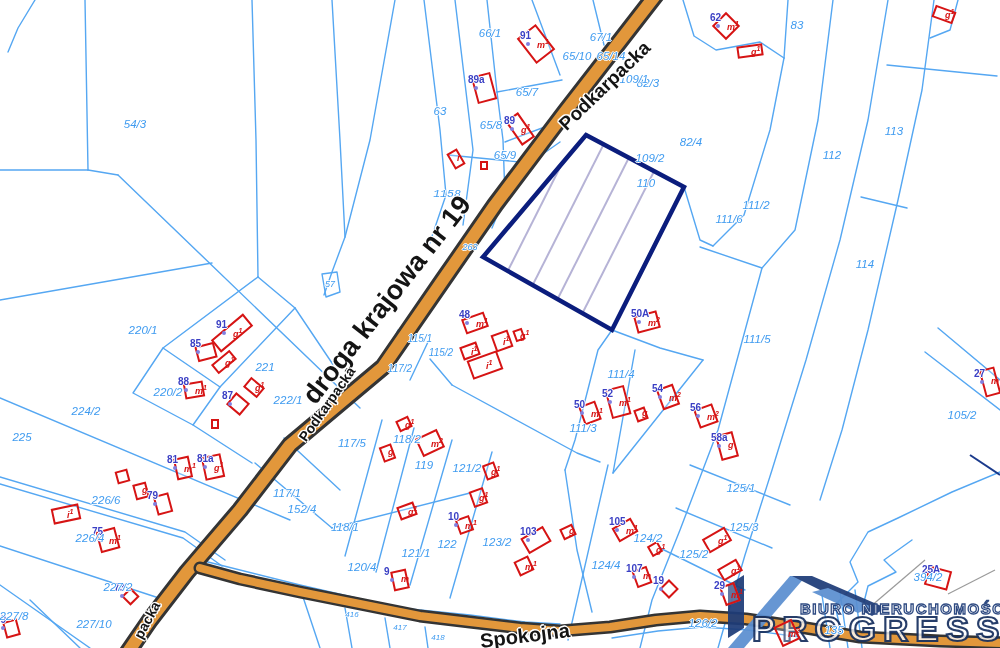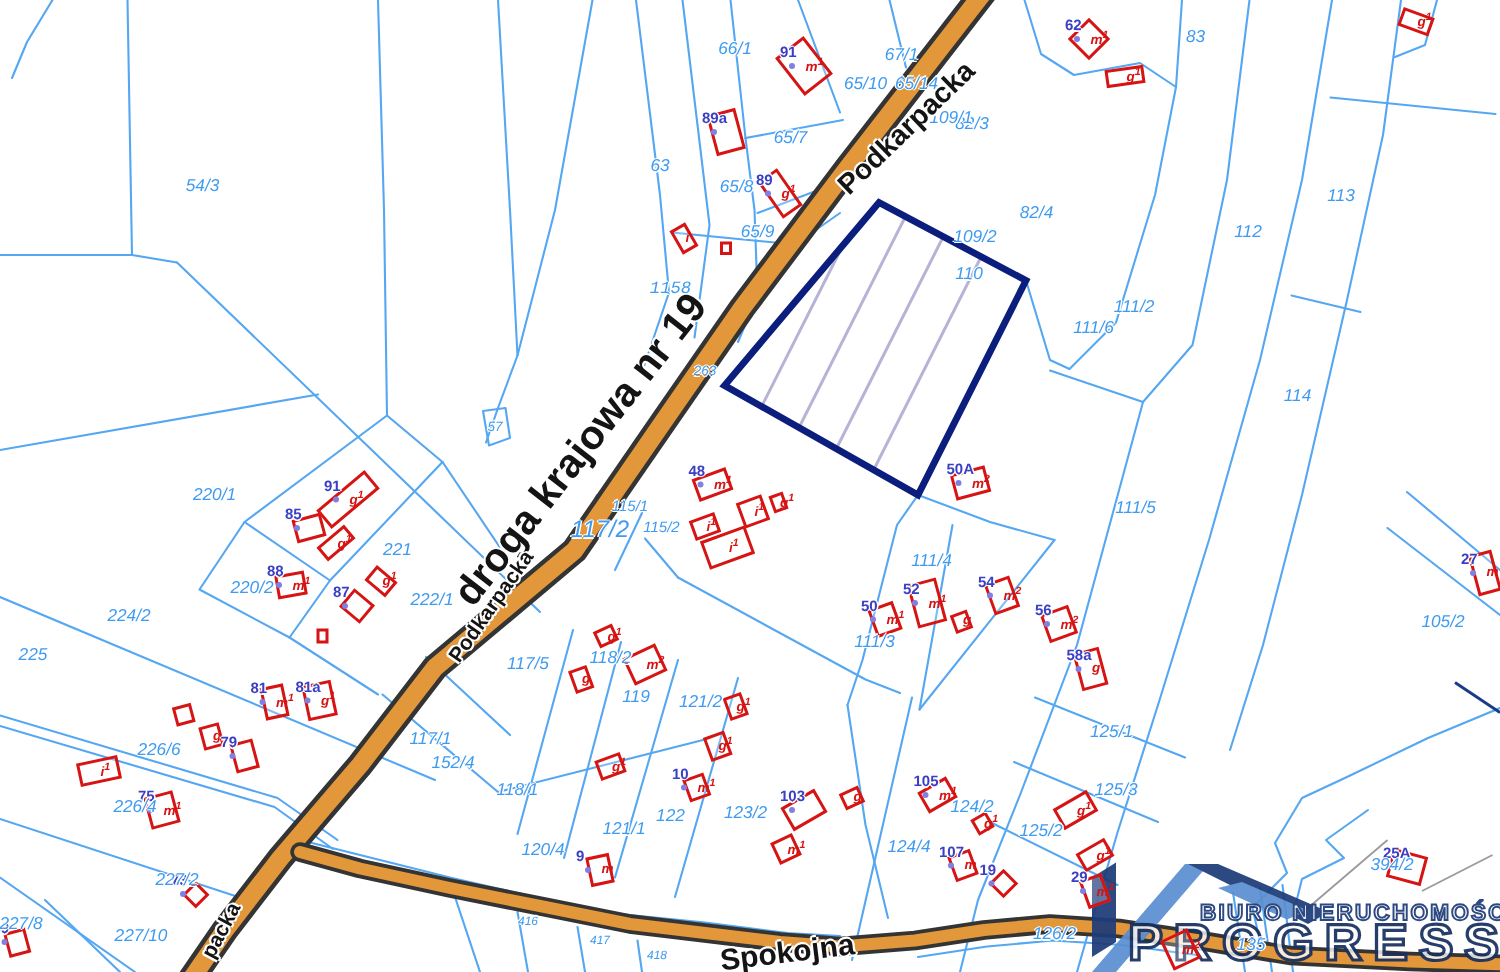--- a/index.html
+++ b/index.html
@@ -348,21 +348,21 @@
       <span class="parcel-label" style="left: 729px; top: 219px;">111/6</span>
       <span class="parcel-label" style="left: 832px; top: 155px;">112</span>
       <span class="parcel-label" style="left: 894px; top: 131px;">113</span>
       <span class="parcel-label" style="left: 865px; top: 264px;">114</span>
       <span class="parcel-label" style="left: 757px; top: 339px;">111/5</span>
       <span class="parcel-label" style="left: 962px; top: 415px;">105/2</span>
       <span class="parcel-label" style="left: 330px; top: 284px; font-size: 9px;">57</span>
       <span class="parcel-label" style="left: 470px; top: 247px; font-size: 9px;">263</span>
       <span class="parcel-label" style="left: 420px; top: 338px; font-size: 10px;">115/1</span>
       <span class="parcel-label" style="left: 441px; top: 352px; font-size: 10px;">115/2</span>
-      <span class="parcel-label" style="left: 400px; top: 354px; font-size: 16px;">117/2</span>
+      <span class="parcel-label" style="left: 400px; top: 368px; font-size: 10px;">117/2</span>
       <span class="parcel-label" style="left: 143px; top: 330px;">220/1</span>
       <span class="parcel-label" style="left: 265px; top: 367px;">221</span>
       <span class="parcel-label" style="left: 168px; top: 392px;">220/2</span>
       <span class="parcel-label" style="left: 288px; top: 400px;">222/1</span>
       <span class="parcel-label" style="left: 86px; top: 411px;">224/2</span>
       <span class="parcel-label" style="left: 22px; top: 437px;">225</span>
       <span class="parcel-label" style="left: 287px; top: 493px;">117/1</span>
       <span class="parcel-label" style="left: 302px; top: 509px;">152/4</span>
       <span class="parcel-label" style="left: 106px; top: 500px;">226/6</span>
       <span class="parcel-label" style="left: 90px; top: 538px;">226/4</span>

